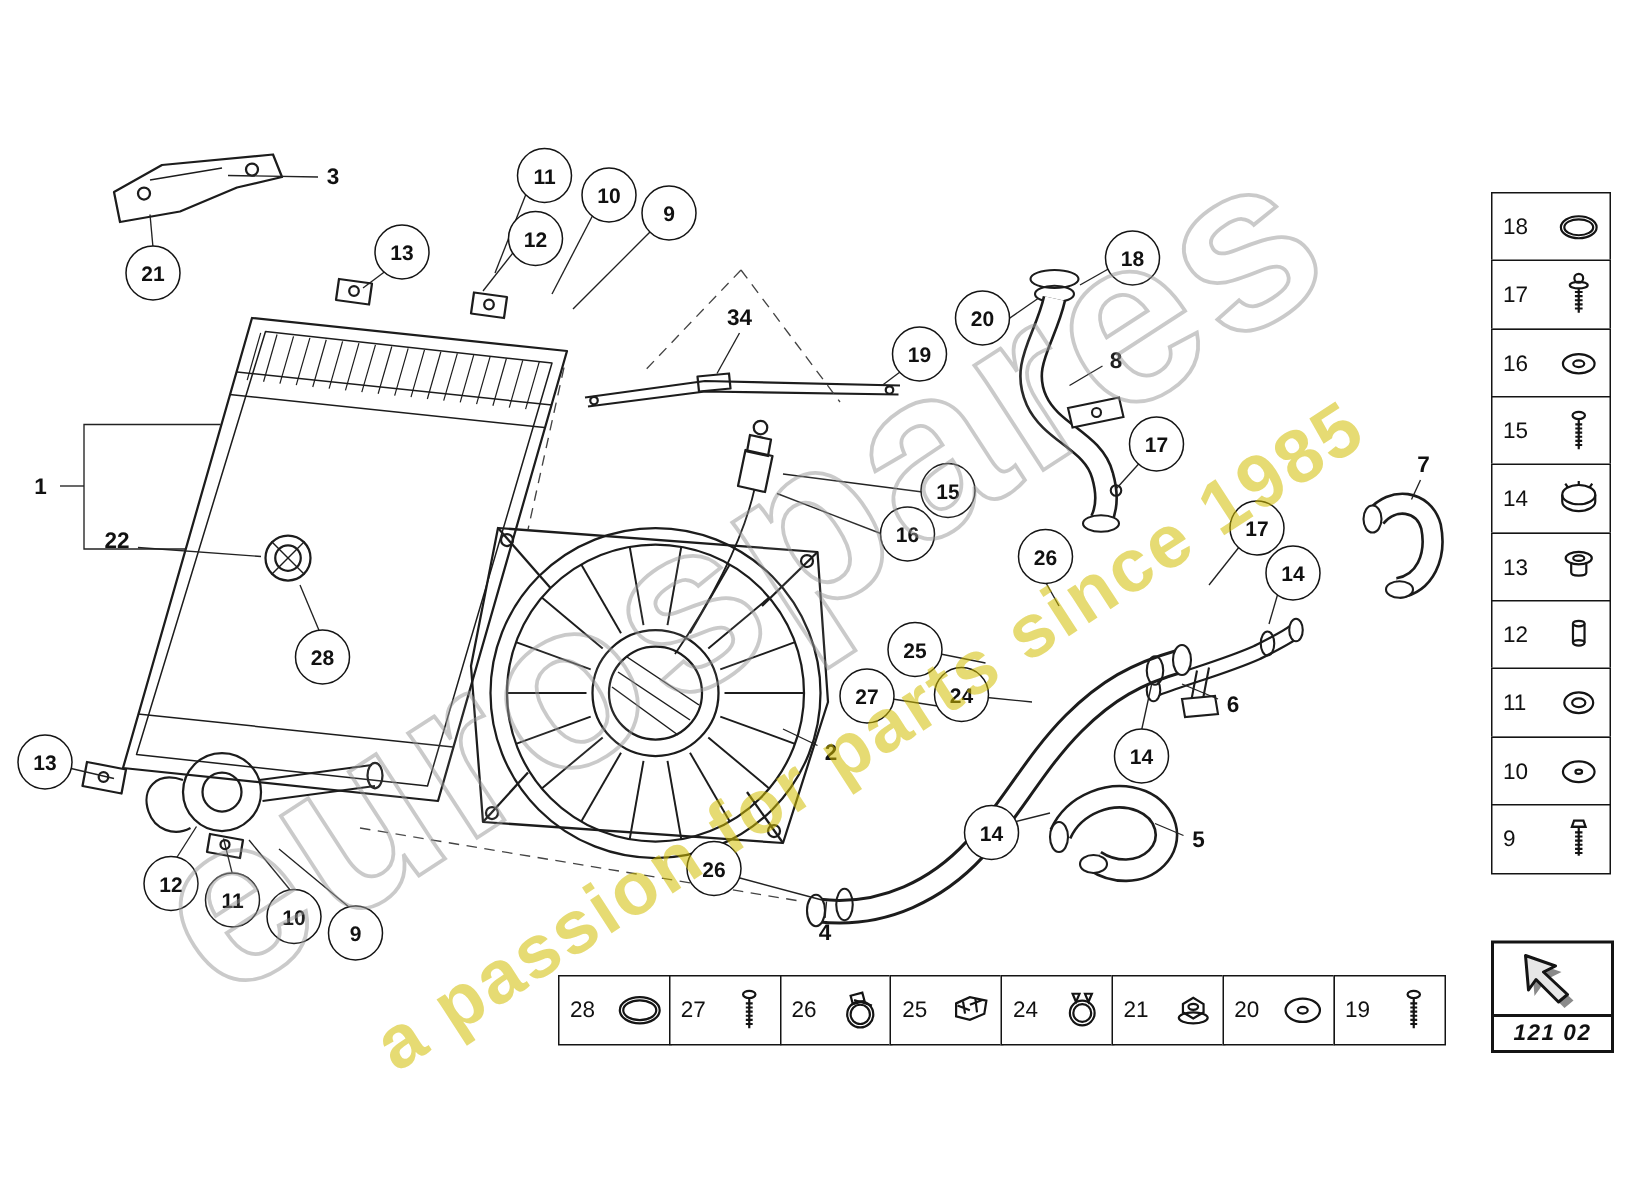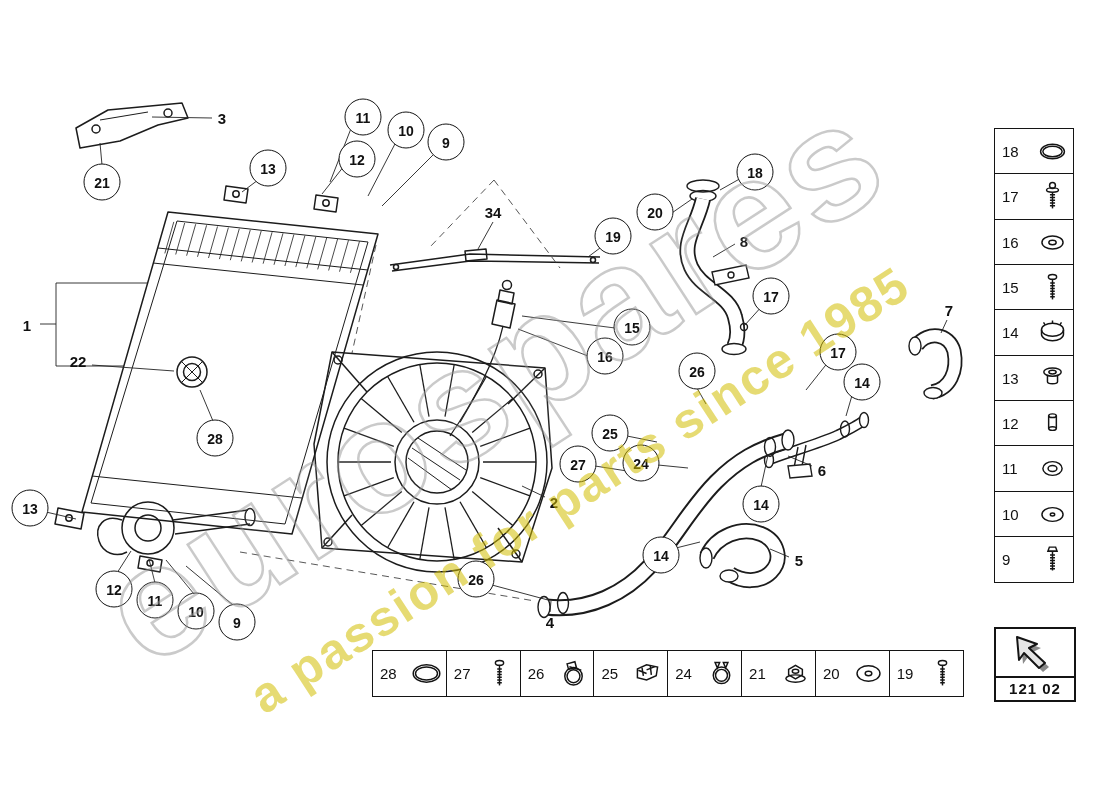--- a/index.html
+++ b/index.html
@@ -36,21 +36,21 @@
 
   .bottomstrip{position:absolute;left:372px;top:650px;display:flex;z-index:6;}
   .bottomstrip .cell{width:75.5px;margin-left:-1.7px;}
   .bottomstrip .cell:first-child{margin-left:0;}
 
   
   .codebox{position:absolute;left:994px;top:627px;width:82px;z-index:6;background:#fff;
            border:2px solid #141414;box-sizing:border-box;}
   .arrowwrap{height:47px;display:flex;align-items:center;justify-content:center;}
   .codelabel{border-top:2px solid #141414;text-align:center;font-size:15px;font-weight:700;
-             padding:2px 0 3px 0;letter-spacing:1px;}
+             padding:2px 0 3px 0;letter-spacing:1px;font-style:italic;}
 </style>
 </head>
 <body>
 
 <div class="stage">
 
   <svg class="diagram" width="1100" height="800" viewBox="0 0 1100 800">
     <g stroke="#1c1c1c" fill="none" stroke-width="1.5" stroke-linejoin="round">
 
       <g>

